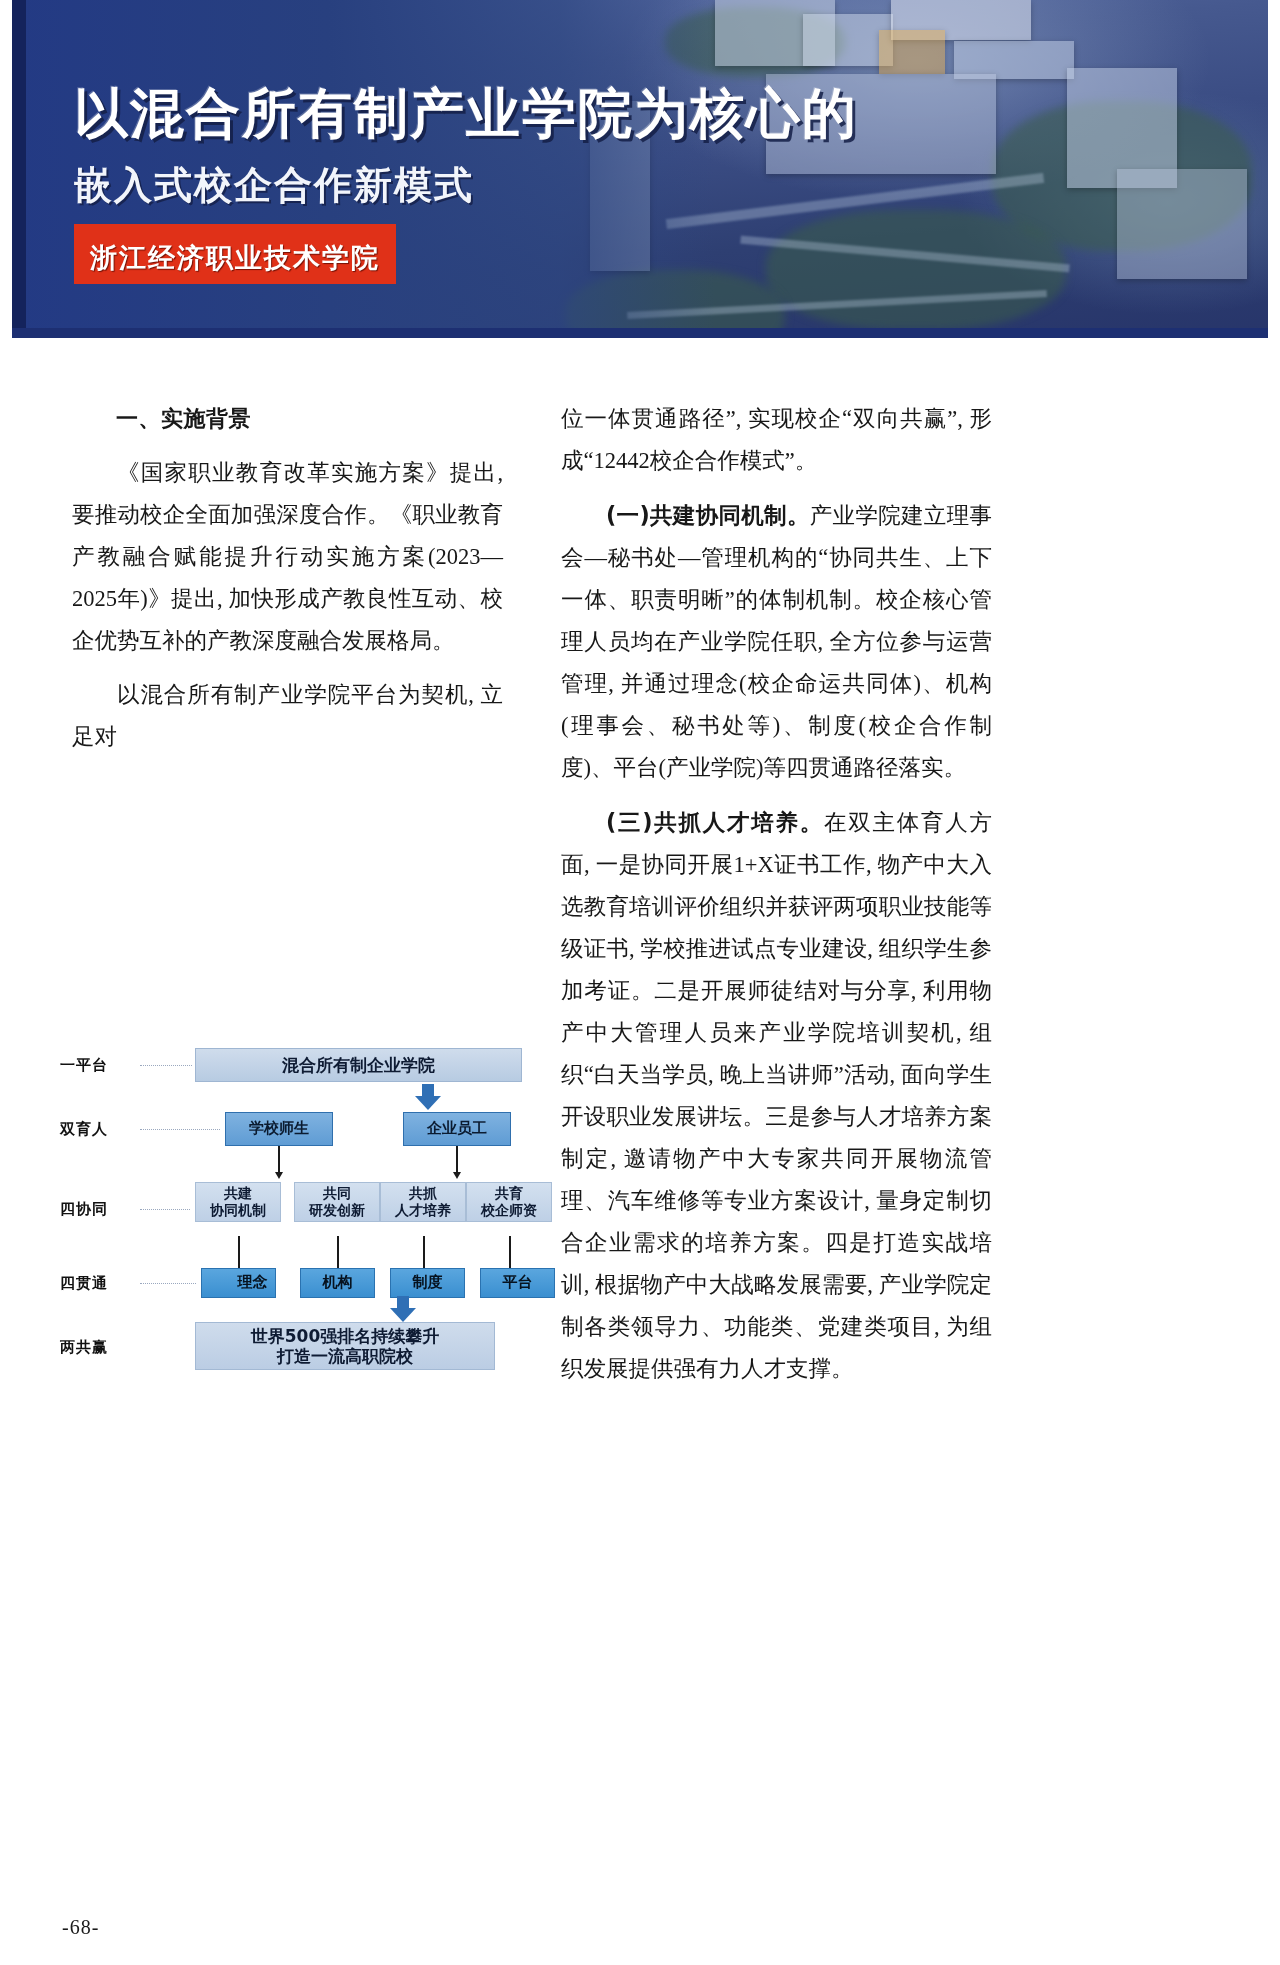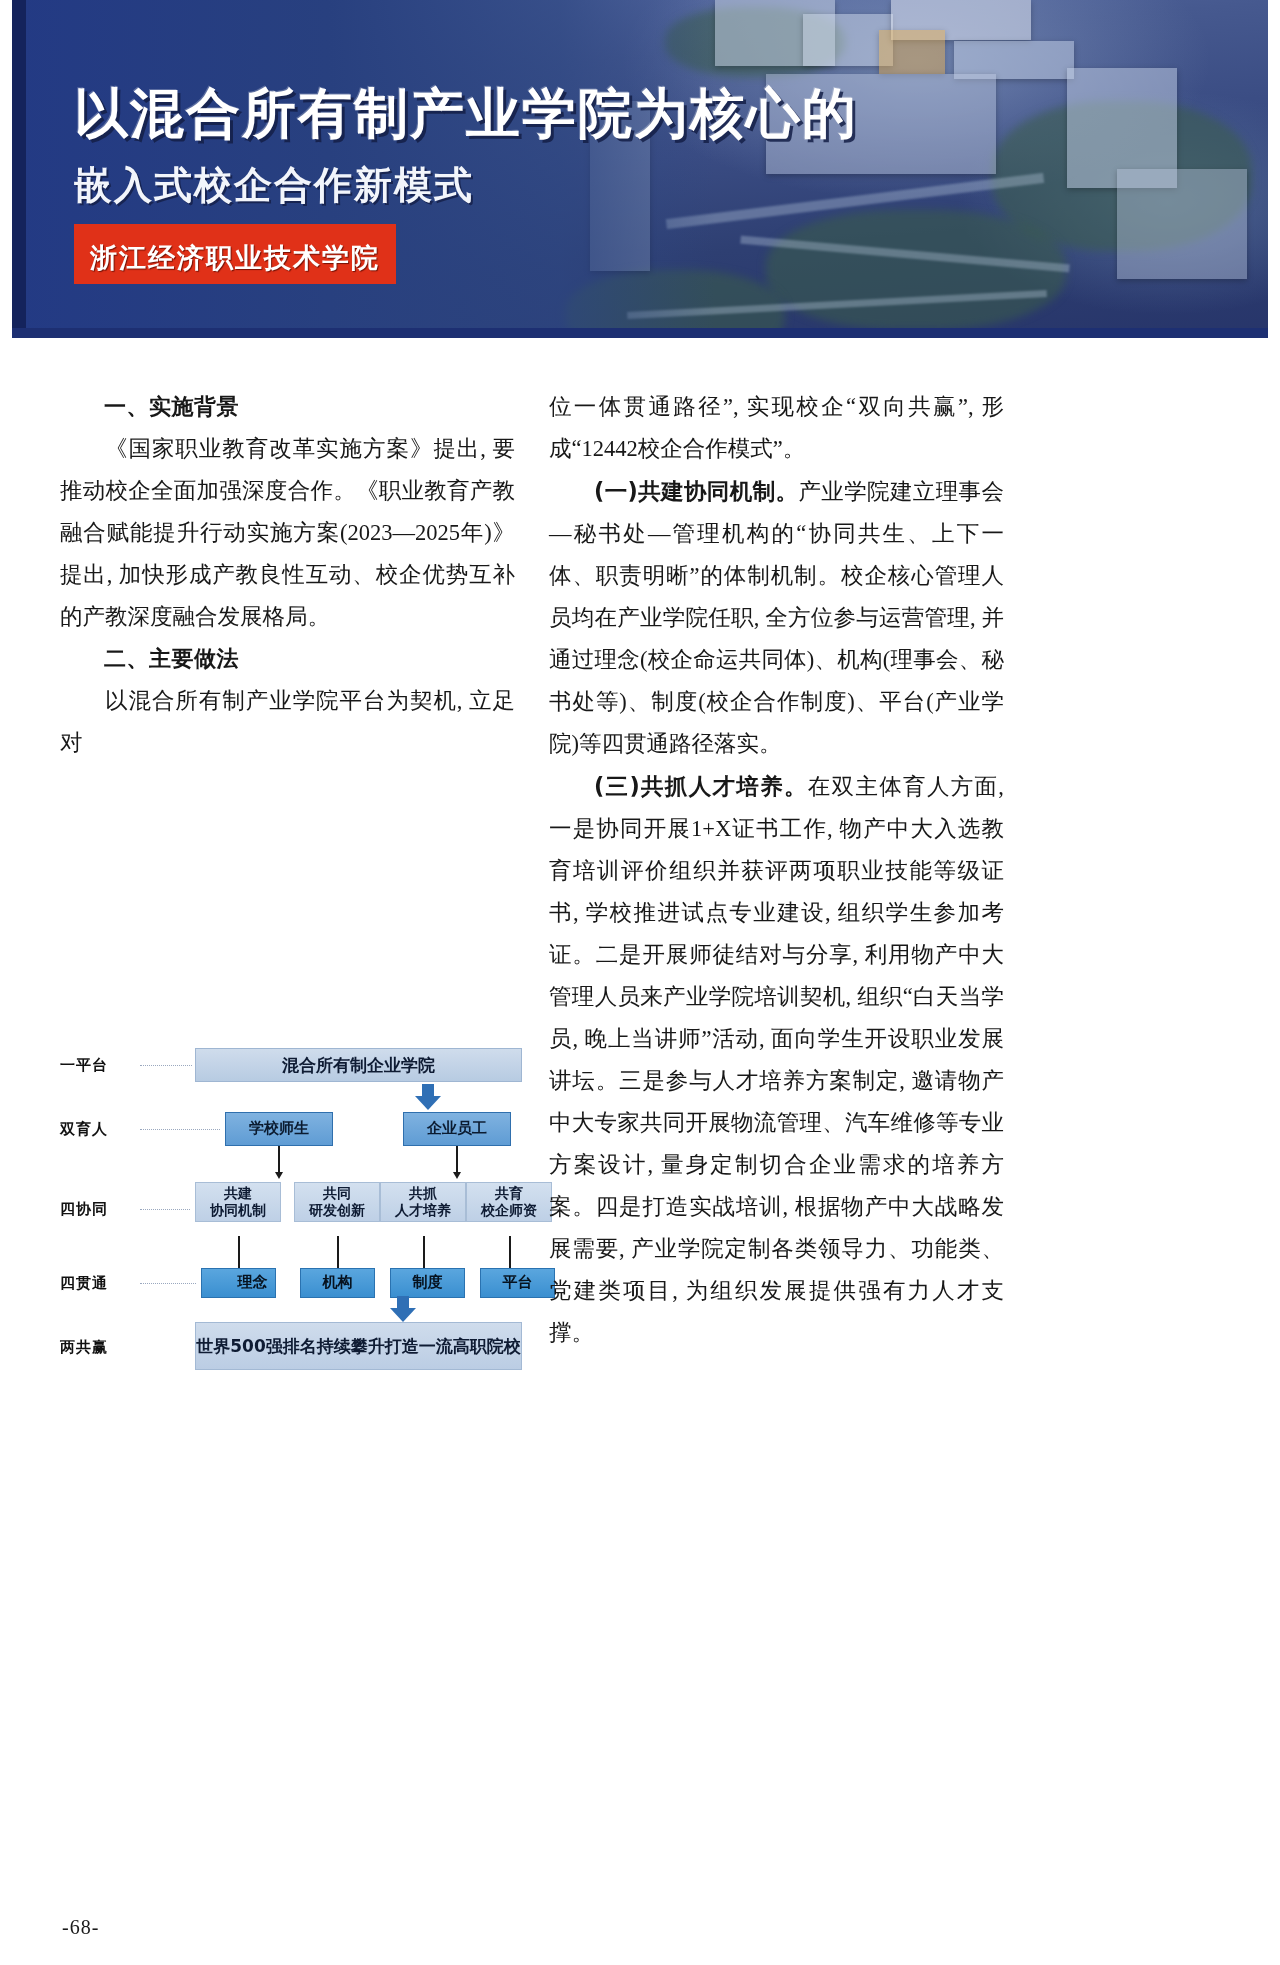--- a/index.html
+++ b/index.html
@@ -63,21 +63,21 @@
   
   .page-body{position:absolute;left:0;top:338px;width:1280px;height:1627px;}
   .col{
     position:absolute;top:48px;width:455px;
     font-size:22.5px;line-height:42px;color:#181818;
     text-align:justify;
     font-family:"Liberation Serif","DejaVu Serif",serif;
   }
   .col-left{left:60px;}
   .col-right{left:549px;}
-  .col p{margin:0;text-indent:2em;}
+  .col p{margin:12px;text-indent:2em;}
   .col p.h{font-weight:bold;text-indent:2em;letter-spacing:.5px;
            font-family:"DejaVu Sans","Liberation Sans",sans-serif;font-size:22px;}
   .col p.noind{text-indent:0;}
   .lead{font-weight:bold;font-family:"DejaVu Sans","Liberation Sans",sans-serif;}
 
   
   .diagram{
     position:absolute;left:60px;top:702px;width:462px;height:318px;
     background:#ffffff;
   }
@@ -118,23 +118,23 @@
   .b-pass{
     top:228px;width:75px;height:30px;font-size:15px;
     background:linear-gradient(180deg,#5aa6de 0%,#3a8fd0 100%);
     border:1px solid #2a72b0;color:#06121f;
   }
   .b-pass.g1{left:141px;padding-left:28px;}
   .b-pass.g2{left:240px;}
   .b-pass.g3{left:330px;}
   .b-pass.g4{left:420px;}
   .b-win{
-    left:135px;top:282px;width:327px;height:48px;font-size:17px;
+    left:135px;top:282px;width:300px;height:48px;font-size:17px;
     background:linear-gradient(180deg,#cfdcec 0%,#bbcde4 100%);
-    border:1px solid #a3b9d4;flex-direction:row;
+    border:1px solid #a3b9d4;flex-direction:column;
   }
   .vline{position:absolute;width:2px;background:#1a1a1a;}
   .tick{position:absolute;width:0;height:0;border-left:4px solid transparent;border-right:4px solid transparent;border-top:7px solid #1a1a1a;}
   .fat-arrow{position:absolute;width:26px;}
   .fat-arrow .stem{position:absolute;left:7px;top:0;width:12px;background:#2f6fb5;}
   .fat-arrow .head{position:absolute;left:0;width:0;height:0;border-left:13px solid transparent;border-right:13px solid transparent;border-top:14px solid #2f6fb5;}
 
   .pagenum{
     position:absolute;left:62px;top:1578px;
     font-family:"Liberation Serif","DejaVu Serif",serif;
@@ -172,21 +172,20 @@
   <div class="title-main">以混合所有制产业学院为核心的</div>
   <div class="title-sub">嵌入式校企合作新模式</div>
   <div class="org-badge">浙江经济职业技术学院</div>
 </div>
 
 <div class="page-body">
 
   <div class="col col-left">
     <p class="h">一、实施背景</p>
     <p>《国家职业教育改革实施方案》提出, 要推动校企全面加强深度合作。《职业教育产教融合赋能提升行动实施方案(2023—2025年)》提出, 加快形成产教良性互动、校企优势互补的产教深度融合发展格局。</p>
-    <p class="h">二、主要做法</p>
     <p>以混合所有制产业学院平台为契机, 立足对</p>
   </div>
 
   <div class="diagram">
 
     <div class="dg-label" style="top:16px;">一平台</div>
     <div class="dg-label" style="top:80px;">双育人</div>
     <div class="dg-label" style="top:160px;">四协同</div>
     <div class="dg-label" style="top:234px;">四贯通</div>
     <div class="dg-label" style="top:298px;">两共赢</div>

